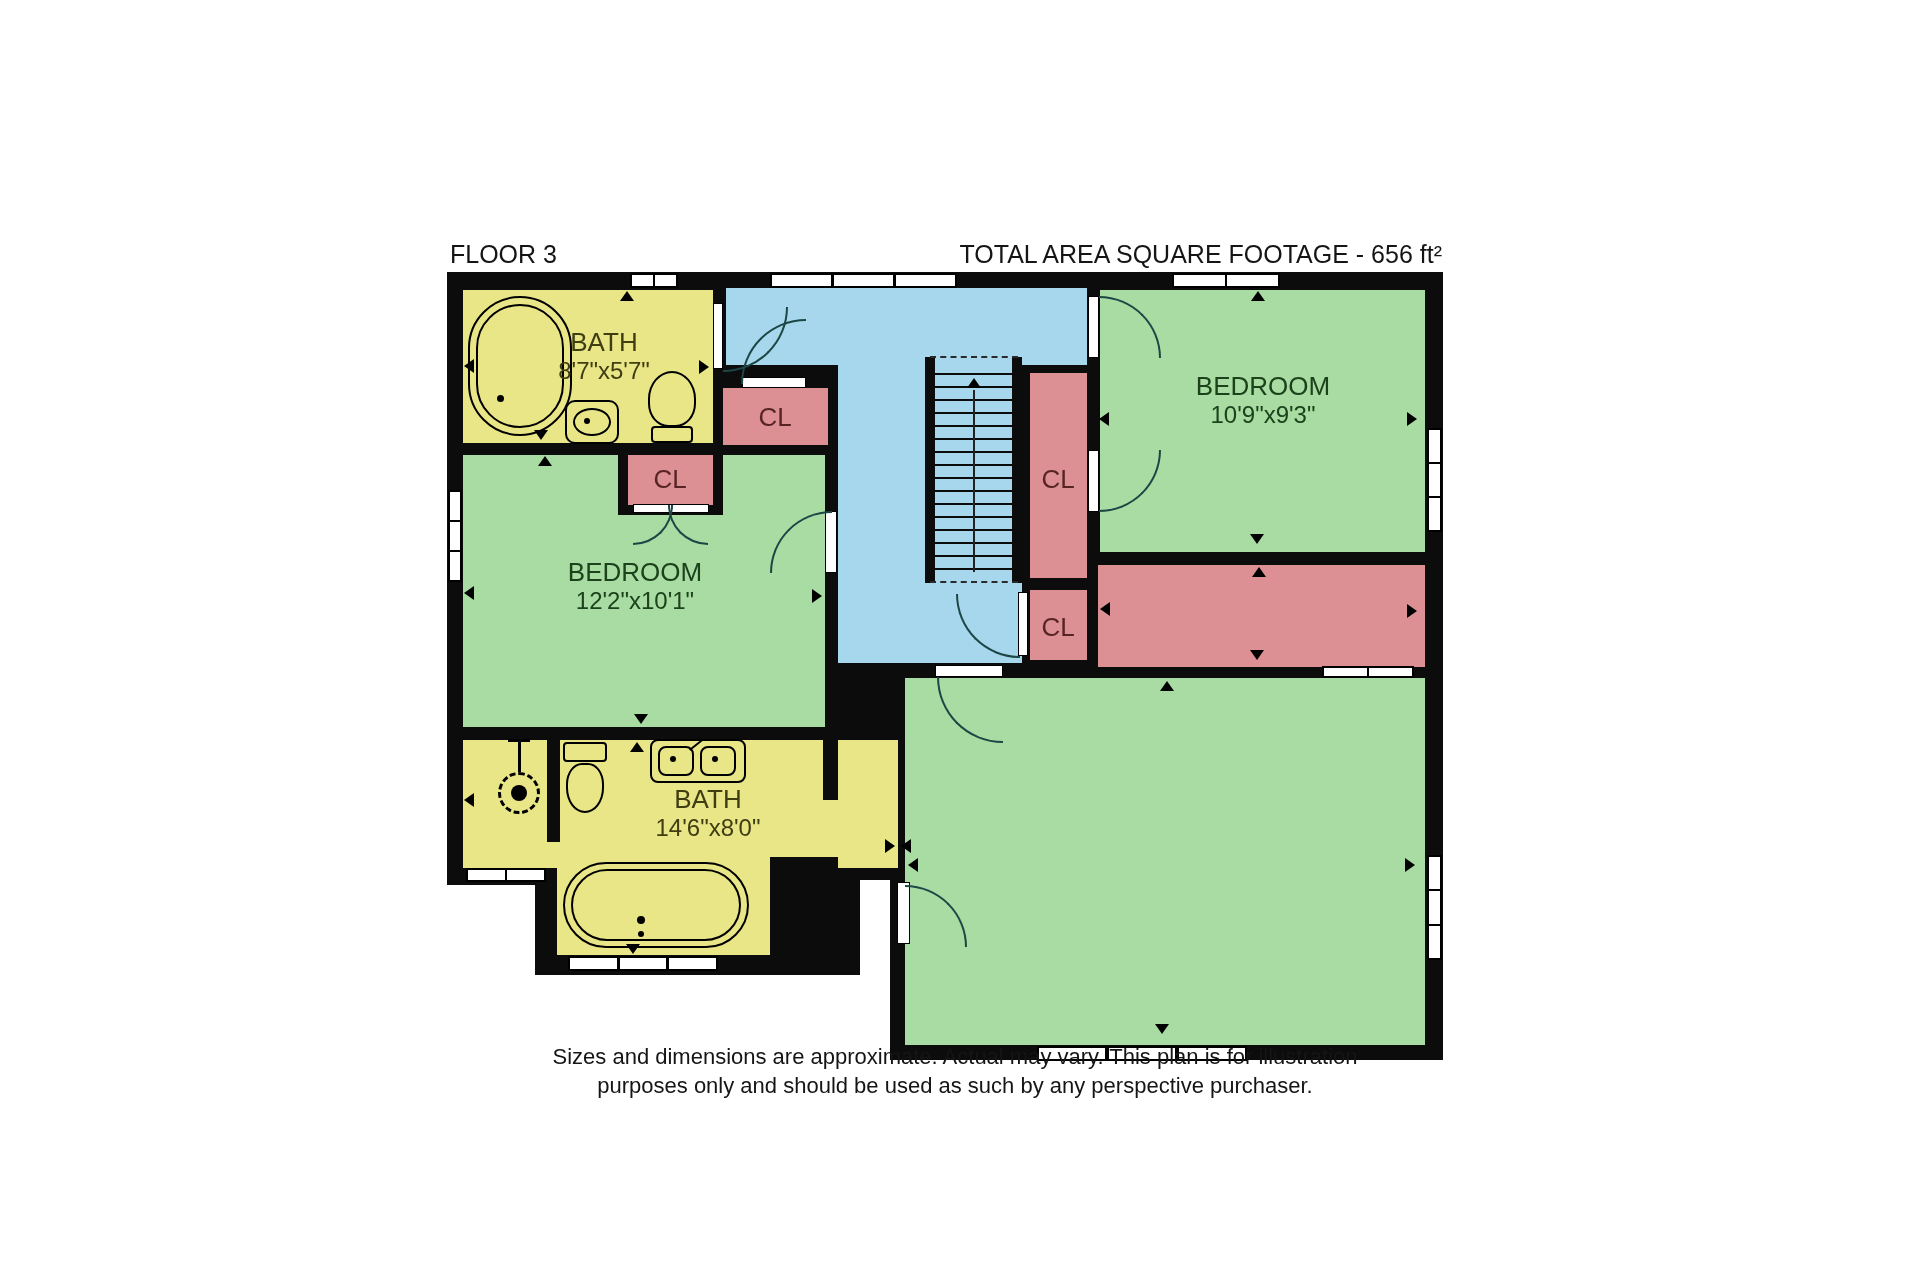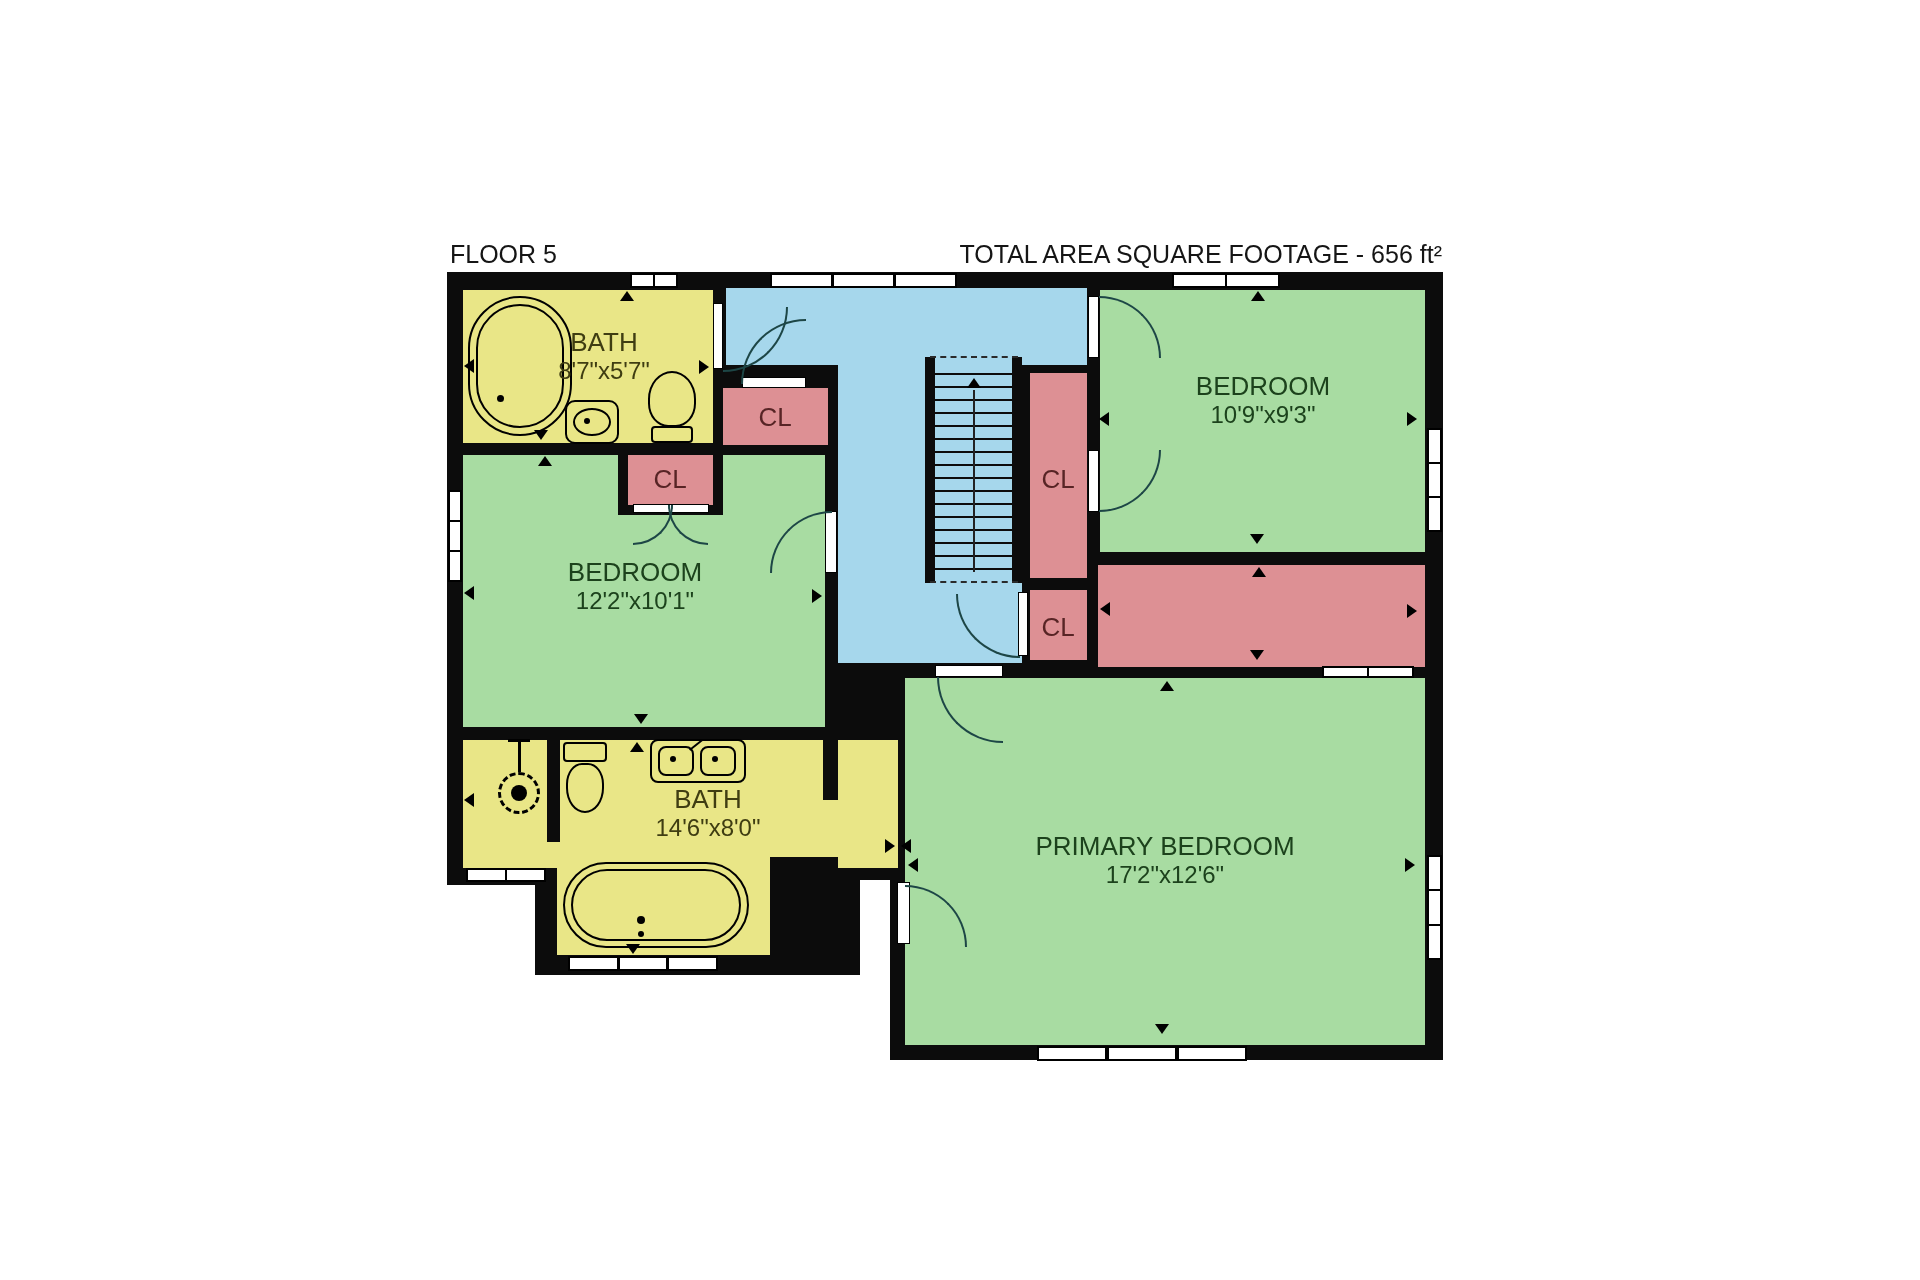--- a/index.html
+++ b/index.html
@@ -35,21 +35,21 @@
   .t-pink{color:#572425;}
   .treads{position:absolute;background:repeating-linear-gradient(to bottom,transparent 0 11px,#0c0c0c 11px 13px);}
   .dash{position:absolute;border-top:2px dashed #2a2a2a;}
   .footer-line{font-size:22px;line-height:29px;color:#151515;text-align:center;}
 </style>
 </head>
 <body>
 
 <div id="canvas">
 
-  <div class="hdr" style="left:450px;top:240px;">FLOOR 5</div>
+  <div class="hdr" style="left:450px;top:240px;">FLOOR 3</div>
   <div class="hdr" style="right:478px;top:240px;">TOTAL AREA SQUARE FOOTAGE - 656 ft²</div>
 
   <div class="wall" style="left:447px;top:272px;width:996px;height:480px;"></div>
   <div class="wall" style="left:890px;top:540px;width:553px;height:520px;"></div>
   <div class="wall" style="left:447px;top:730px;width:413px;height:155px;"></div>
   <div class="wall" style="left:535px;top:850px;width:325px;height:125px;"></div>
   <div class="wall" style="left:820px;top:730px;width:100px;height:150px;"></div>
 
   <div class="room fill-bath" style="left:463px;top:290px;width:250px;height:153px;"></div>
   <div class="room fill-hall" style="left:726px;top:288px;width:361px;height:77px;"></div>
@@ -176,23 +176,23 @@
     <div class="room-dims">12'2"x10'1"</div>
   </div>
   <div class="label t-green" style="left:1160px;top:372px;width:206px;">
     <div class="room-name">BEDROOM</div>
     <div class="room-dims">10'9"x9'3"</div>
   </div>
   <div class="label t-yellow" style="left:608px;top:785px;width:200px;">
     <div class="room-name">BATH</div>
     <div class="room-dims">14'6"x8'0"</div>
   </div>
-  <div class="label t-green" style="left:1015px;top:832px;width:300px;">
-    <div class="room-name">PRIMARY BEDROOM</div>
-    <div class="room-dims">17'2"x12'6"</div>
-  </div>
   <div class="label t-pink cl-text" style="left:745px;top:402px;width:60px;">CL</div>
   <div class="label t-pink cl-text" style="left:640px;top:464px;width:60px;">CL</div>
   <div class="label t-pink cl-text" style="left:1028px;top:464px;width:60px;">CL</div>
   <div class="label t-pink cl-text" style="left:1028px;top:612px;width:60px;">CL</div>
 
+  <div class="abs" style="left:460px;top:1042px;width:990px;">
+    <div class="footer-line">Sizes and dimensions are approximate. Actual may vary. This plan is for illustration</div>
+    <div class="footer-line">purposes only and should be used as such by any perspective purchaser.</div>
+  </div>
 
 </div>
 
 </body></html>

